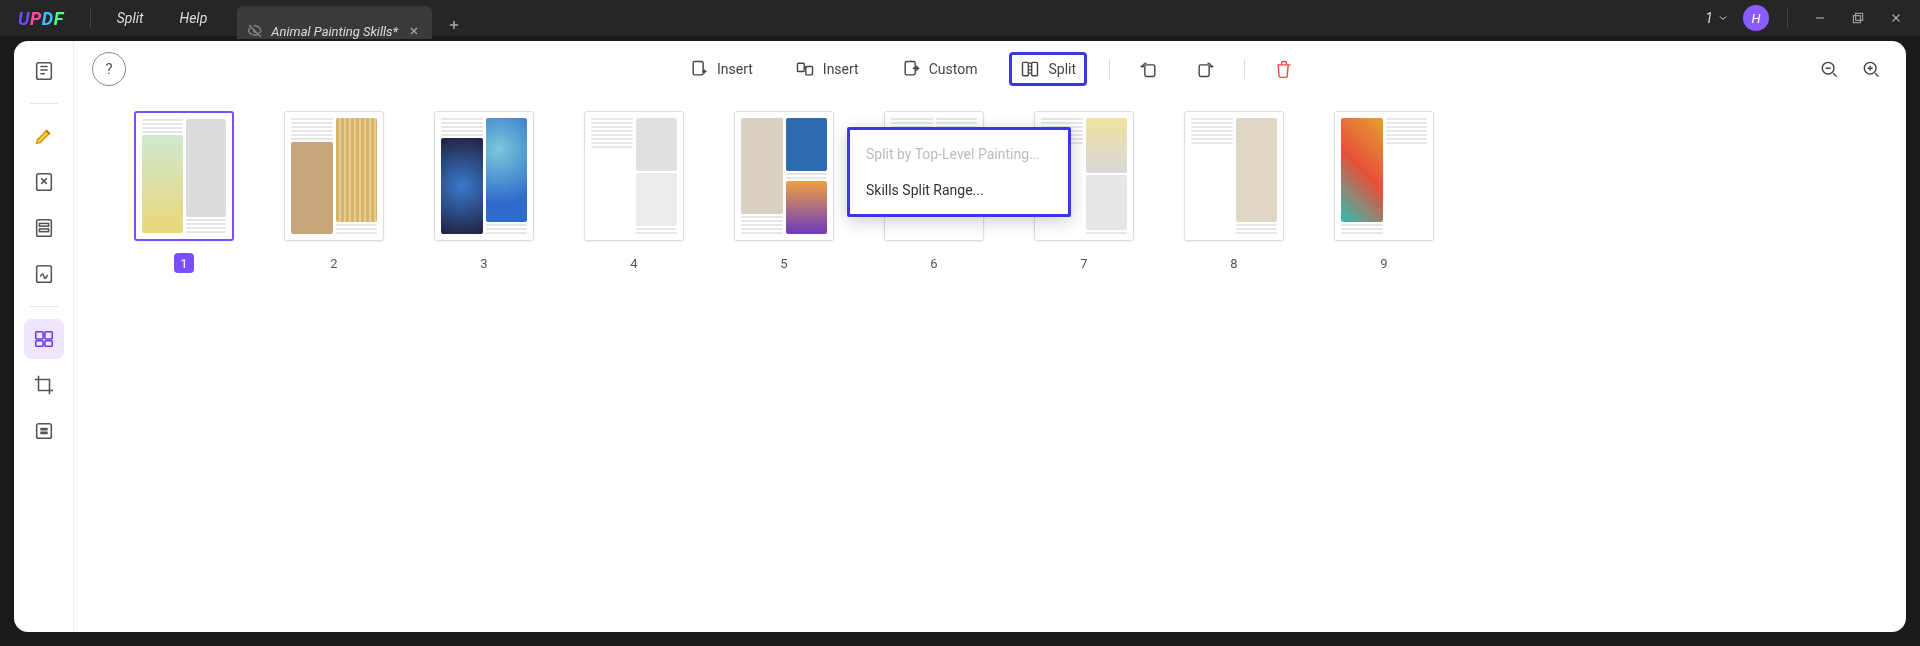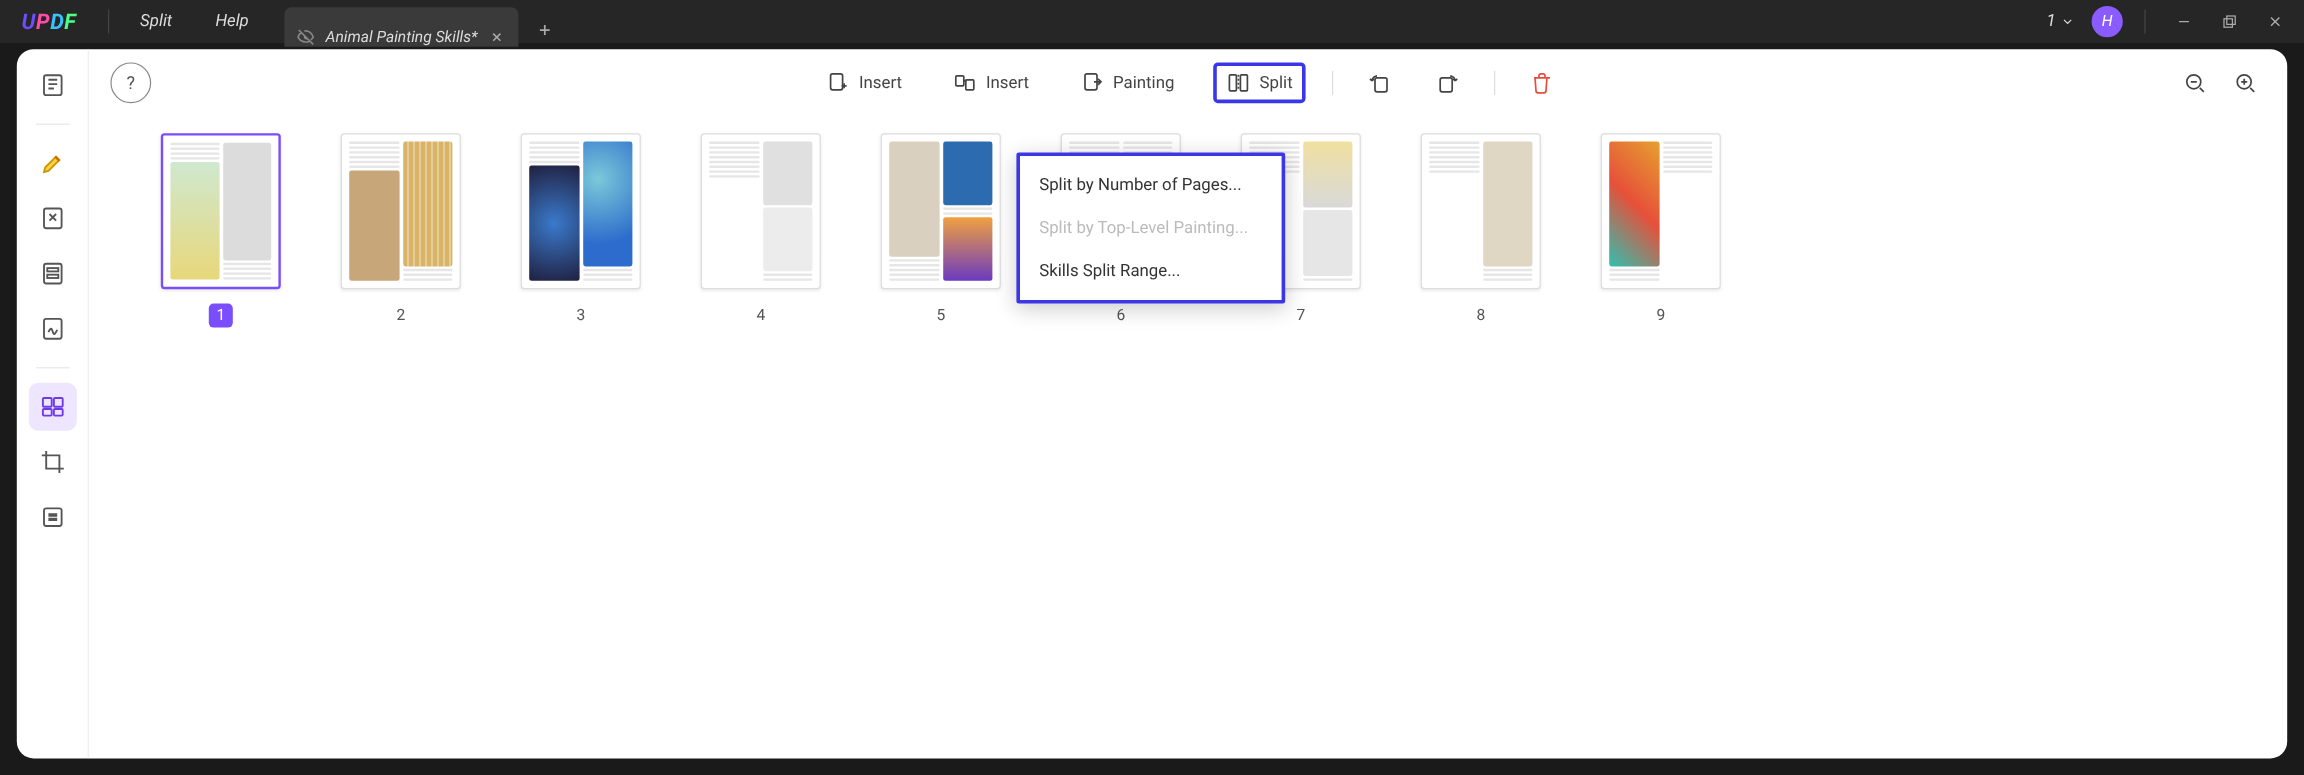--- a/index.html
+++ b/index.html
@@ -301,21 +301,21 @@
             <rect x="13" y="9" width="8" height="10" rx="1"></rect>
             <path d="M11 10h2m-1-1l1 1-1 1"></path>
           </svg>
         <span>Insert</span>
       </div>
       <div class="tl-btn">
         <svg viewBox="0 0 24 24" fill="none" stroke="currentColor" stroke-width="1.7">
             <rect x="5" y="3" width="12" height="16" rx="2"></rect>
             <path d="M14 11h7m-3-3l3 3-3 3"></path>
           </svg>
-        <span>Painting</span>
+        <span>Custom</span>
       </div>
       <div class="tl-btn split-highlight">
         <svg viewBox="0 0 24 24" fill="none" stroke="currentColor" stroke-width="1.7">
             <rect x="3" y="4" width="7" height="16" rx="1"></rect>
             <rect x="14" y="4" width="7" height="16" rx="1"></rect>
             <path d="M12 4v16" stroke-dasharray="2 2"></path>
           </svg>
         <span>Split</span>
       </div>
       <div class="tl-sep"></div>
@@ -348,21 +348,20 @@
         <div class="tl-iconbtn">
           <svg viewBox="0 0 24 24" width="20" height="20" fill="none" stroke="currentColor" stroke-width="1.7">
               <circle cx="11" cy="11" r="7"></circle>
               <path d="M21 21l-4-4M8 11h6M11 8v6"></path>
             </svg>
         </div>
       </div>
     </div>
 
     <div class="dropdown">
-      <div class="dd-item">Split by Number of Pages...</div>
       <div class="dd-item disabled">Split by Top-Level Painting...</div>
       <div class="dd-item">Skills Split Range...</div>
     </div>
 
     <div class="thumbs-area">
       <div class="thumbs-row">
 
         <div class="thumb-cell">
           <div class="thumb selected">
             <div class="th-grid">

